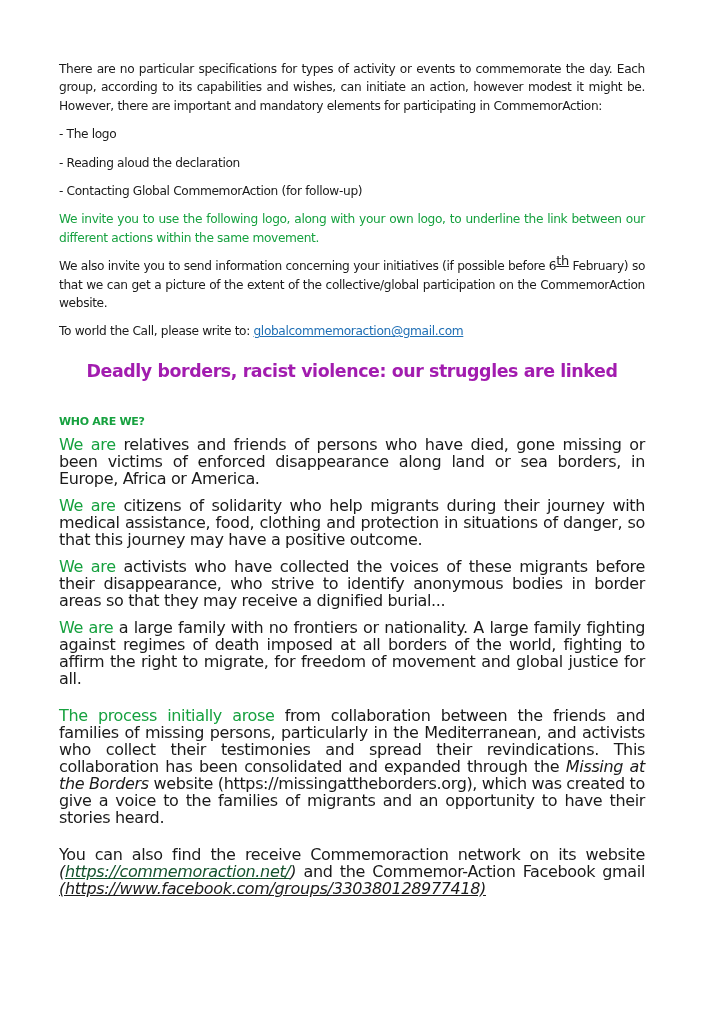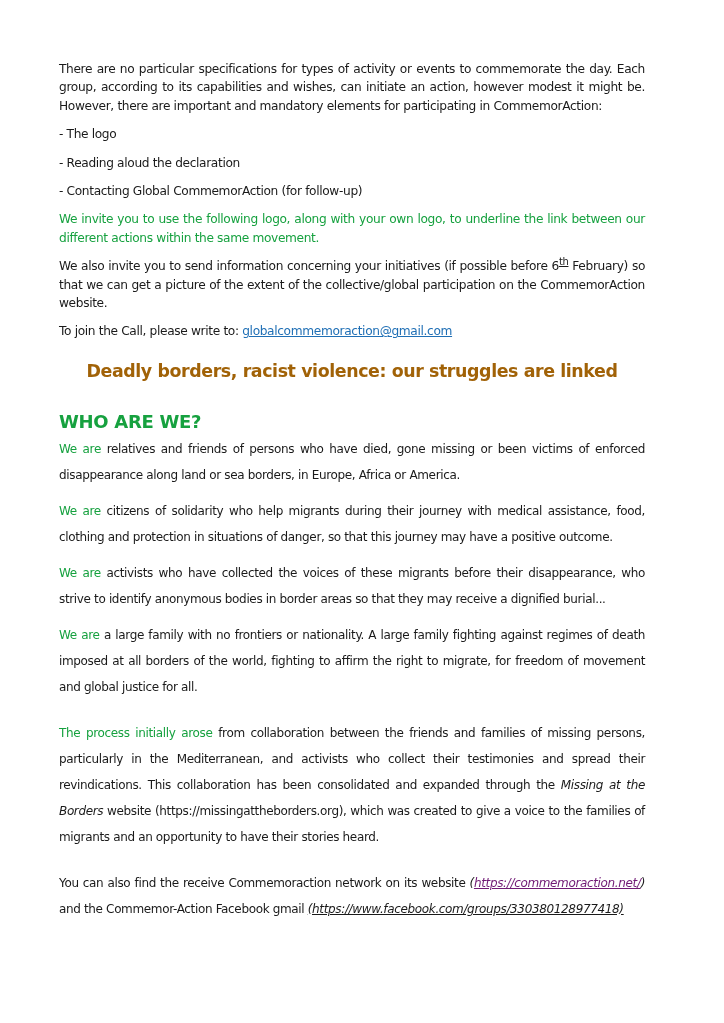--- a/index.html
+++ b/index.html
@@ -2,48 +2,48 @@
 <html><head>
 <meta charset="utf-8">
 <style>
   html, body { margin: 0; padding: 0; background: #ffffff; }
   body { width: 724px; height: 1023px; overflow: hidden; position: relative; }
   .page {
     position: absolute; left: 59px; top: 60px; width: 586px;
     font-family: "DejaVu Sans", sans-serif; color: #1a1a1a;
   }
   .small { font-size: 12.2px; line-height: 18.4px; letter-spacing: -0.35px; }
-  .big { font-size: 12px; line-height: 26px; letter-spacing: -0.35px; }
+  .big { font-size: 16px; line-height: 17px; letter-spacing: -0.35px; }
   p { margin: 0; text-align: justify; }
   .gap6 { margin-top: 10px; }
   .green { color: #16a13f; }
   .link { color: #1f6fb5; text-decoration: underline; }
   .title {
-    font-weight: bold; color: #a16207; font-size: 17.4px; text-align: center;
+    font-weight: bold; color: #a21caf; font-size: 17.4px; text-align: center;
     letter-spacing: -0.4px; margin-top: 18px; line-height: 24px;
   }
-  .who { font-weight: bold; color: #16a13f; font-size: 18px; letter-spacing: -0.3px; margin-top: 30px; line-height: 18px; }
-  sup { font-size: 10px; line-height: 0; vertical-align: super; text-decoration: underline; }
+  .who { font-weight: bold; color: #16a13f; font-size: 11px; letter-spacing: -0.3px; margin-top: 30px; line-height: 18px; }
+  sup { font-size: 13px; line-height: 0; vertical-align: super; text-decoration: underline; }
   .it { font-style: italic; }
   .it-link { font-style: italic; text-decoration: underline; }
-  .it-link.blue { color: #701a75; }
+  .it-link.blue { color: #14532d; }
 </style>
 </head>
 <body>
 
 <div class="page">
 
   <div class="small">
     <p>There are no particular specifications for types of activity or events to commemorate the day. Each group, according to its capabilities and wishes, can initiate an action, however modest it might be. However, there are important and mandatory elements for participating in CommemorAction:</p>
     <p class="gap6">- The logo</p>
     <p class="gap6">- Reading aloud the declaration</p>
     <p class="gap6">- Contacting Global CommemorAction (for follow-up)</p>
     <p class="gap6 green">We invite you to use the following logo, along with your own logo, to underline the link between our different actions within the same movement.</p>
     <p class="gap6"><span>We also invite you to send information concerning your initiatives (if possible before 6</span><sup>th</sup><span> February) so that we can get a picture of the extent of the collective/global participation on the CommemorAction website.</span></p>
-    <p class="gap6"><span>To join the Call, please write to: </span><a class="link">globalcommemoraction@gmail.com</a></p>
+    <p class="gap6"><span>To world the Call, please write to: </span><a class="link">globalcommemoraction@gmail.com</a></p>
   </div>
 
   <div class="title">Deadly borders, racist violence: our struggles are linked</div>
 
   <div class="who">WHO ARE WE?</div>
 
   <div class="big">
     <p style="margin-top:5px"><span class="green">We are</span><span> relatives and friends of persons who have died, gone missing or been victims of enforced disappearance along land or sea borders, in Europe, Africa or America.</span></p>
     <p class="gap6"><span class="green">We are</span><span> citizens of solidarity who help migrants during their journey with medical assistance, food, clothing and protection in situations of danger, so that this journey may have a positive outcome.</span></p>
     <p class="gap6"><span class="green">We are</span><span> activists who have collected the voices of these migrants before their disappearance, who strive to identify anonymous bodies in border areas so that they may receive a dignified burial...</span></p>

